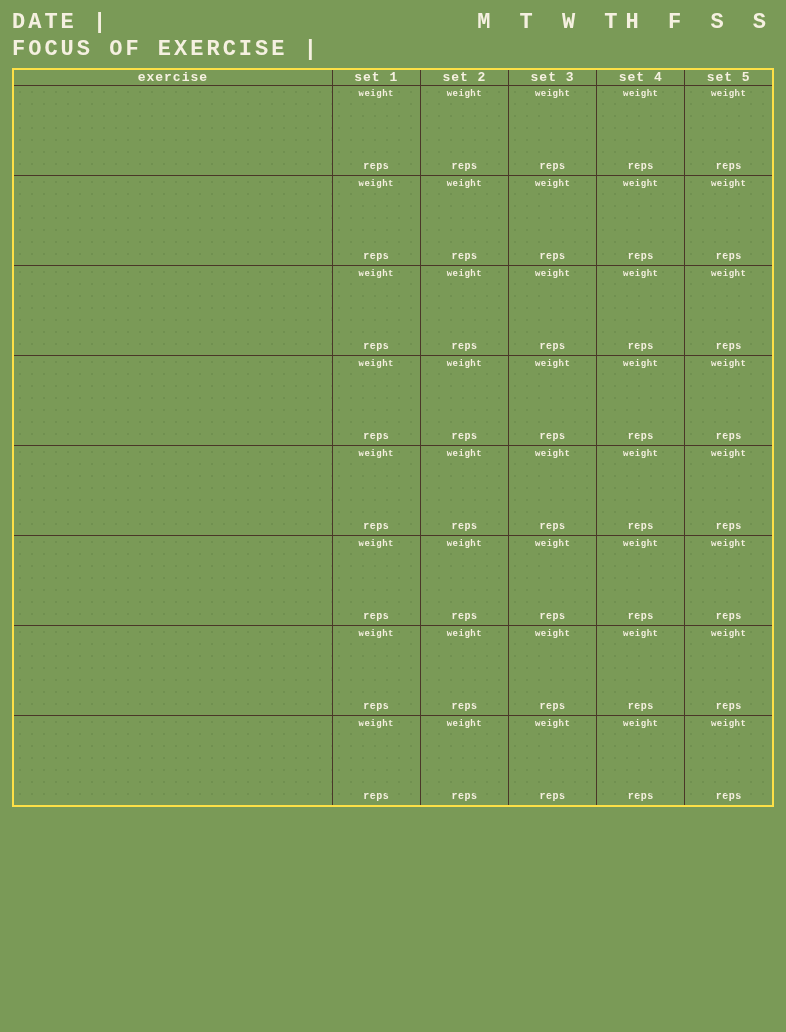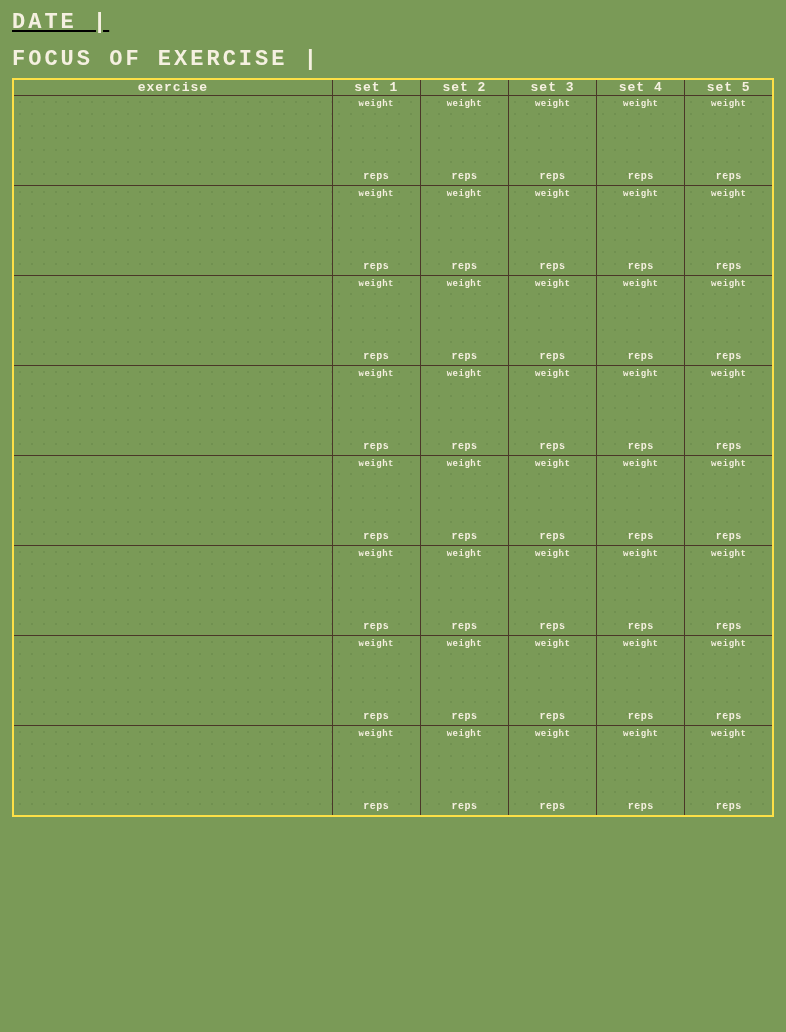--- a/index.html
+++ b/index.html
@@ -20,22 +20,21 @@
       width: 786px;
       height: 1032px;
       background-color: #7a9a57;
       padding: 10px 12px 10px 12px;
       position: relative;
     }
 
     .header-row1 {
       display: flex;
       align-items: center;
-      margin-bottom: 12px;
-      text-decoration: underline;
+      margin-bottom: 2px;
     }
 
     .header-date {
       color: #f5f0e0;
       font-size: 22px;
       font-weight: bold;
       letter-spacing: 3px;
       text-transform: uppercase;
       font-family: 'Courier New', Courier, monospace;
       flex: 1;
@@ -150,20 +149,21 @@
       opacity: 0.3;
       pointer-events: none;
     }
   </style>
 </head>
 <body>
 
 <div class="page">
   <div class="header-row1">
     <div class="header-date">DATE |</div>
+    <div class="header-days">M T W TH F S S</div>
   </div>
   <div class="header-row2">
     <div class="header-focus">FOCUS OF EXERCISE |</div>
   </div>
 
   <table class="workout-table">
     <thead>
       <tr>
         <th class="header-cell col-exercise">exercise</th>
         <th class="header-cell col-set">set 1</th>

